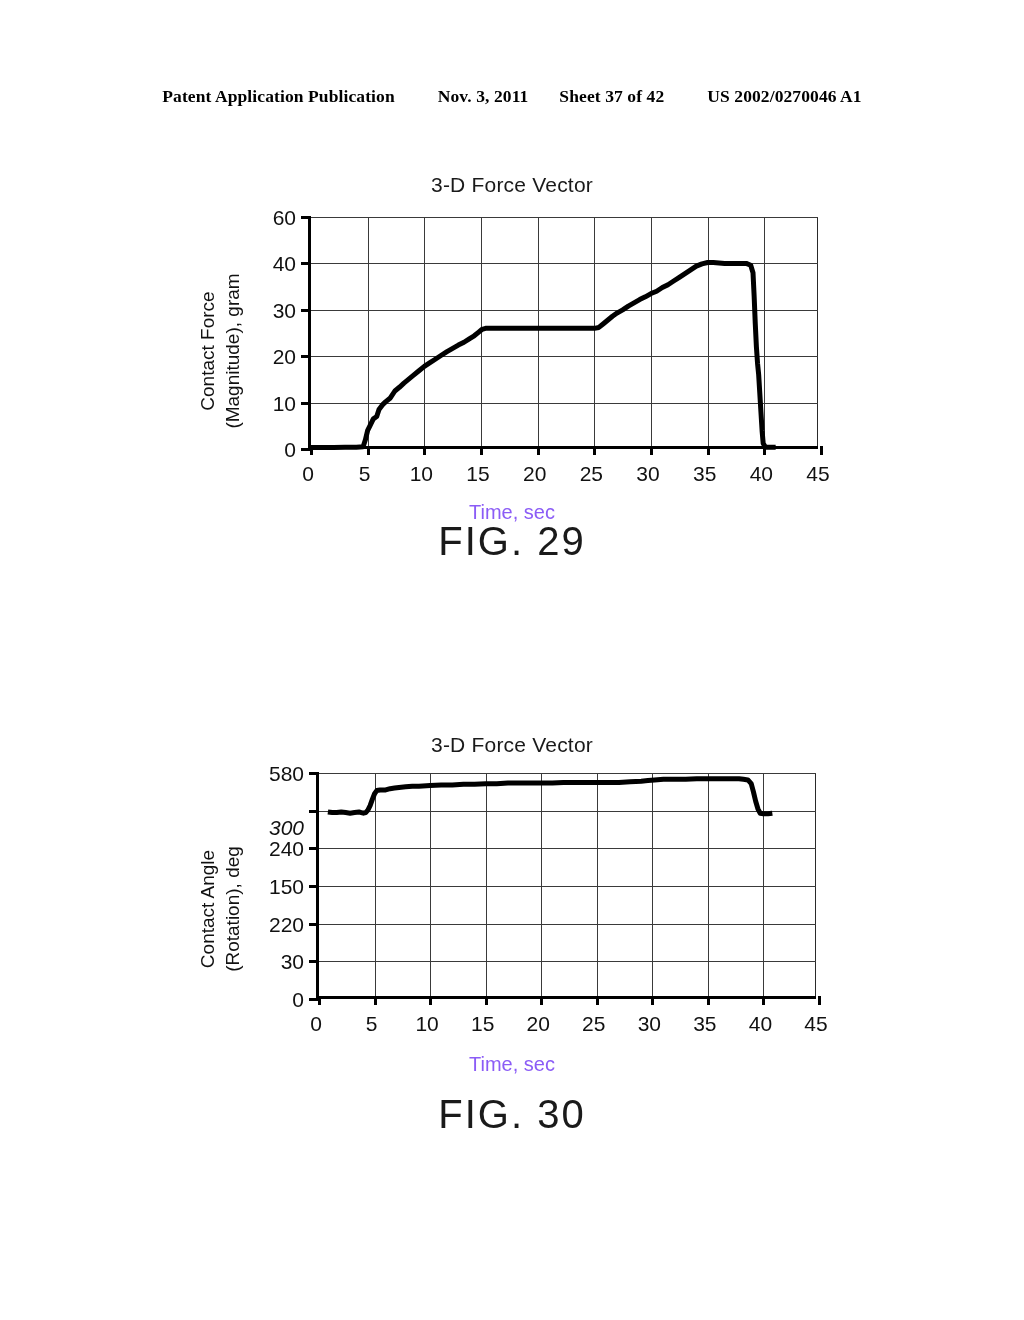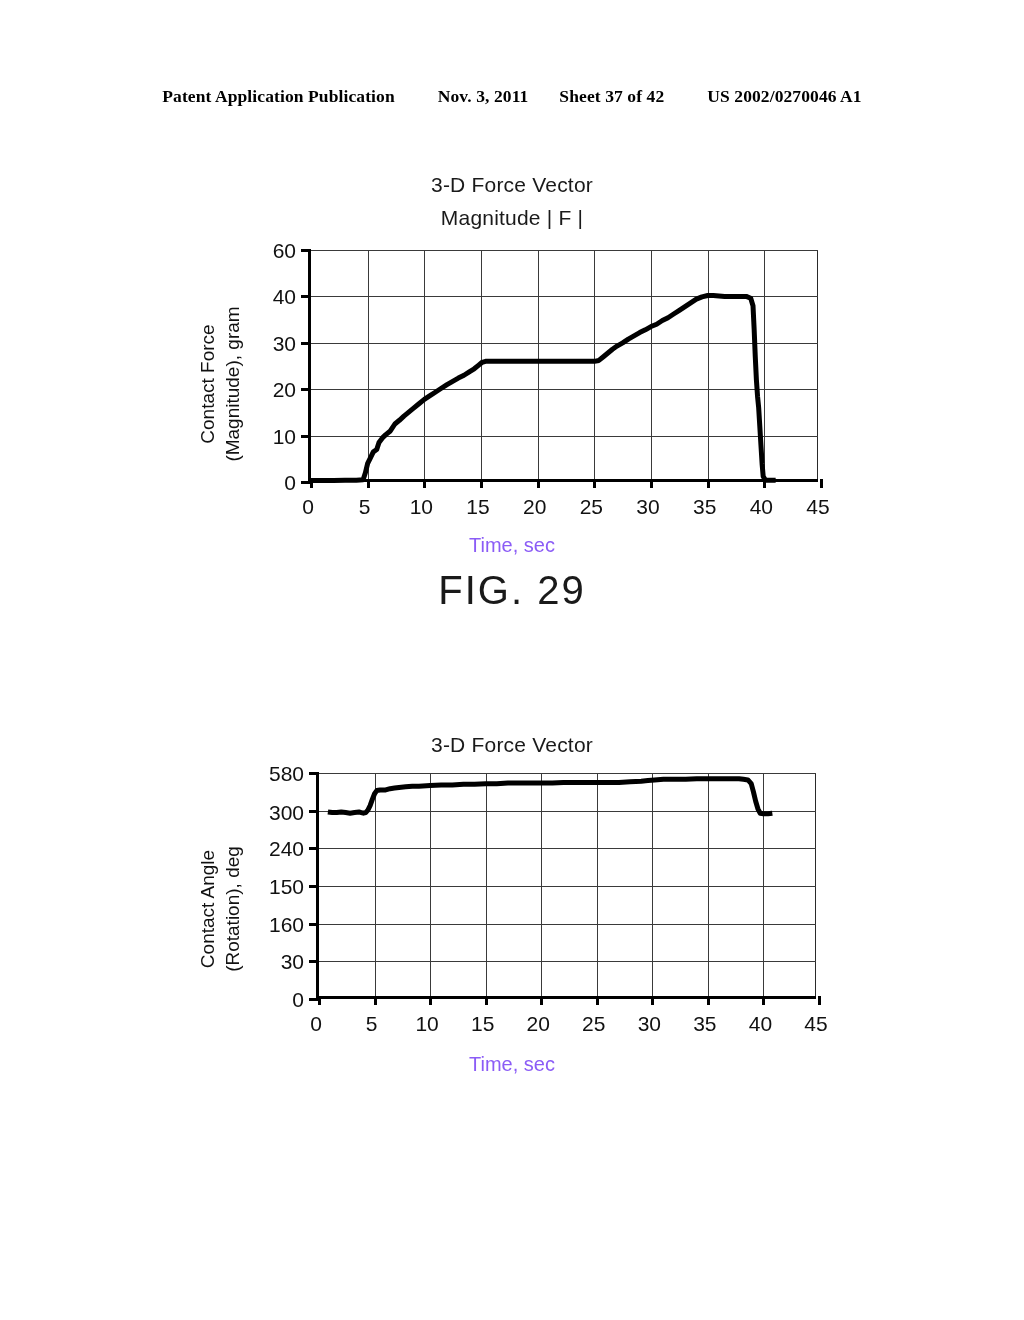--- a/index.html
+++ b/index.html
@@ -175,40 +175,39 @@
     top: 0;
     overflow: visible;
   }
 
   .fig-caption {
     text-align: center;
     font-size: 40px;
     letter-spacing: 2px;
     color: #1a1a1a;
   }
-  #figure-29 .fig-caption { margin-top: 34px; }
+  #figure-29 .fig-caption { margin-top: 18px; }
   #figure-30 .fig-caption { margin-top: 36px; }
 </style>
 </head>
 <body>
 
 <div class="patent-header">
   <span class="seg">Patent Application Publication</span>
   <span class="gap-lg"></span>
   <span class="seg">Nov. 3, 2011</span>
   <span class="gap-md"></span>
   <span class="seg">Sheet 37 of 42</span>
   <span class="gap-lg"></span>
   <span class="seg">US 2002/0270046 A1</span>
 </div>
 
 <div class="figure" id="figure-29">
   <div class="chart-title">
     <span class="line1">3-D Force Vector</span>
-    <span class="line2">Magnitude | F |</span>
   </div>
   <div class="chart-area chart-29">
     <div class="y-caption">
       <div class="y-caption-inner">
         <span>Contact Force</span>
         <span>(Magnitude), gram</span>
       </div>
     </div>
     <div class="y-ticks" style="left: 58px; top: 16px; height: 232px; width: 46px;">
         <div class="ytick" style="top: 232px;">0</div>
@@ -278,24 +277,24 @@
   <div class="chart-area chart-30">
     <div class="y-caption">
       <div class="y-caption-inner">
         <span>Contact Angle</span>
         <span>(Rotation), deg</span>
       </div>
     </div>
     <div class="y-ticks" style="left: 60px; top: 12px; height: 226px; width: 52px;">
         <div class="ytick" style="top: 226px;">0</div>
         <div class="ytick" style="top: 188.333px;">30</div>
-        <div class="ytick" style="top: 150.667px;">160</div>
+        <div class="ytick" style="top: 150.667px;">220</div>
         <div class="ytick" style="top: 113px;">150</div>
         <div class="ytick" style="top: 75.3333px;">240</div>
-        <div class="ytick" style="top: 39px;">300</div>
+        <div class="ytick" style="top: 54px; font-style: italic;">300</div>
         <div class="ytick" style="top: 0px;">580</div>
       </div>
     <div class="plot" style="left: 124px; top: 12px; width: 500px; height: 226px;">
       <div class="frame-top"></div>
       <div class="frame-right"></div>
     <div class="tick-y" style="top: 225px;"></div>
         <div class="gridline-h" style="top: 188.333px;"></div>
         <div class="tick-y" style="top: 187.333px;"></div>
         <div class="gridline-h" style="top: 150.667px;"></div>
         <div class="tick-y" style="top: 149.667px;"></div>
@@ -336,13 +335,14 @@
         <div class="xtick" style="left: 290.667px;">15</div>
         <div class="xtick" style="left: 346.222px;">20</div>
         <div class="xtick" style="left: 401.778px;">25</div>
         <div class="xtick" style="left: 457.333px;">30</div>
         <div class="xtick" style="left: 512.889px;">35</div>
         <div class="xtick" style="left: 568.444px;">40</div>
         <div class="xtick" style="left: 624px;">45</div>
       </div>
     <div class="x-caption" style="top: 292px;">Time, sec</div>
   </div>
+  <div class="fig-caption">FIG. 30</div>
 </div>
 
 </body></html>

